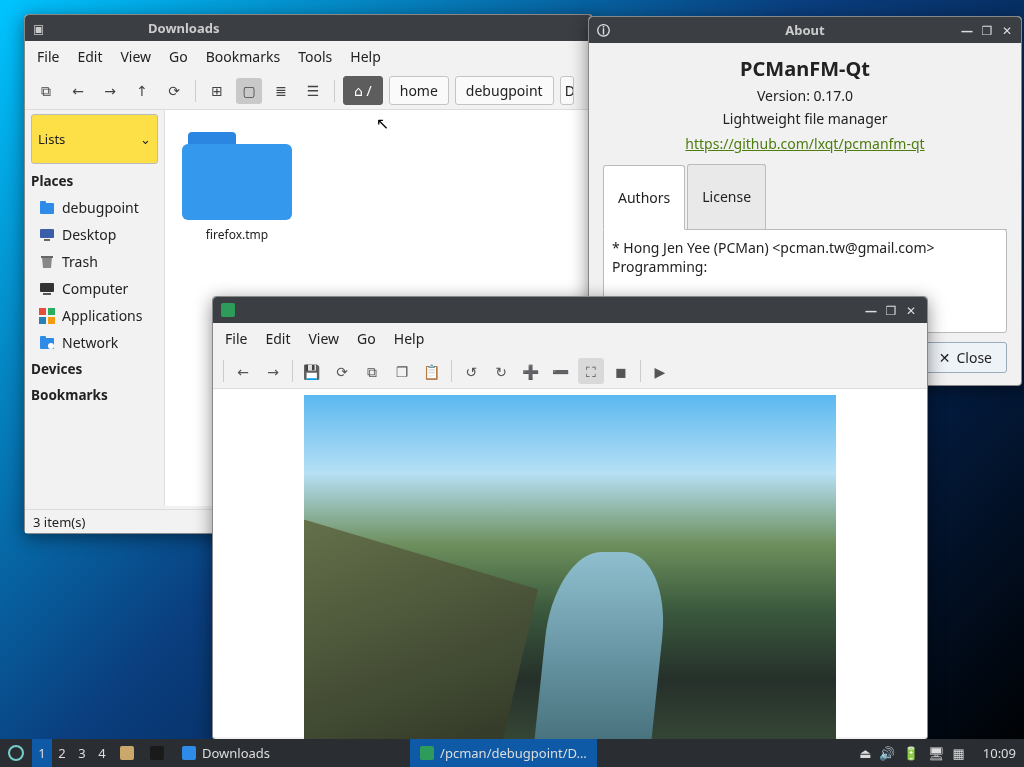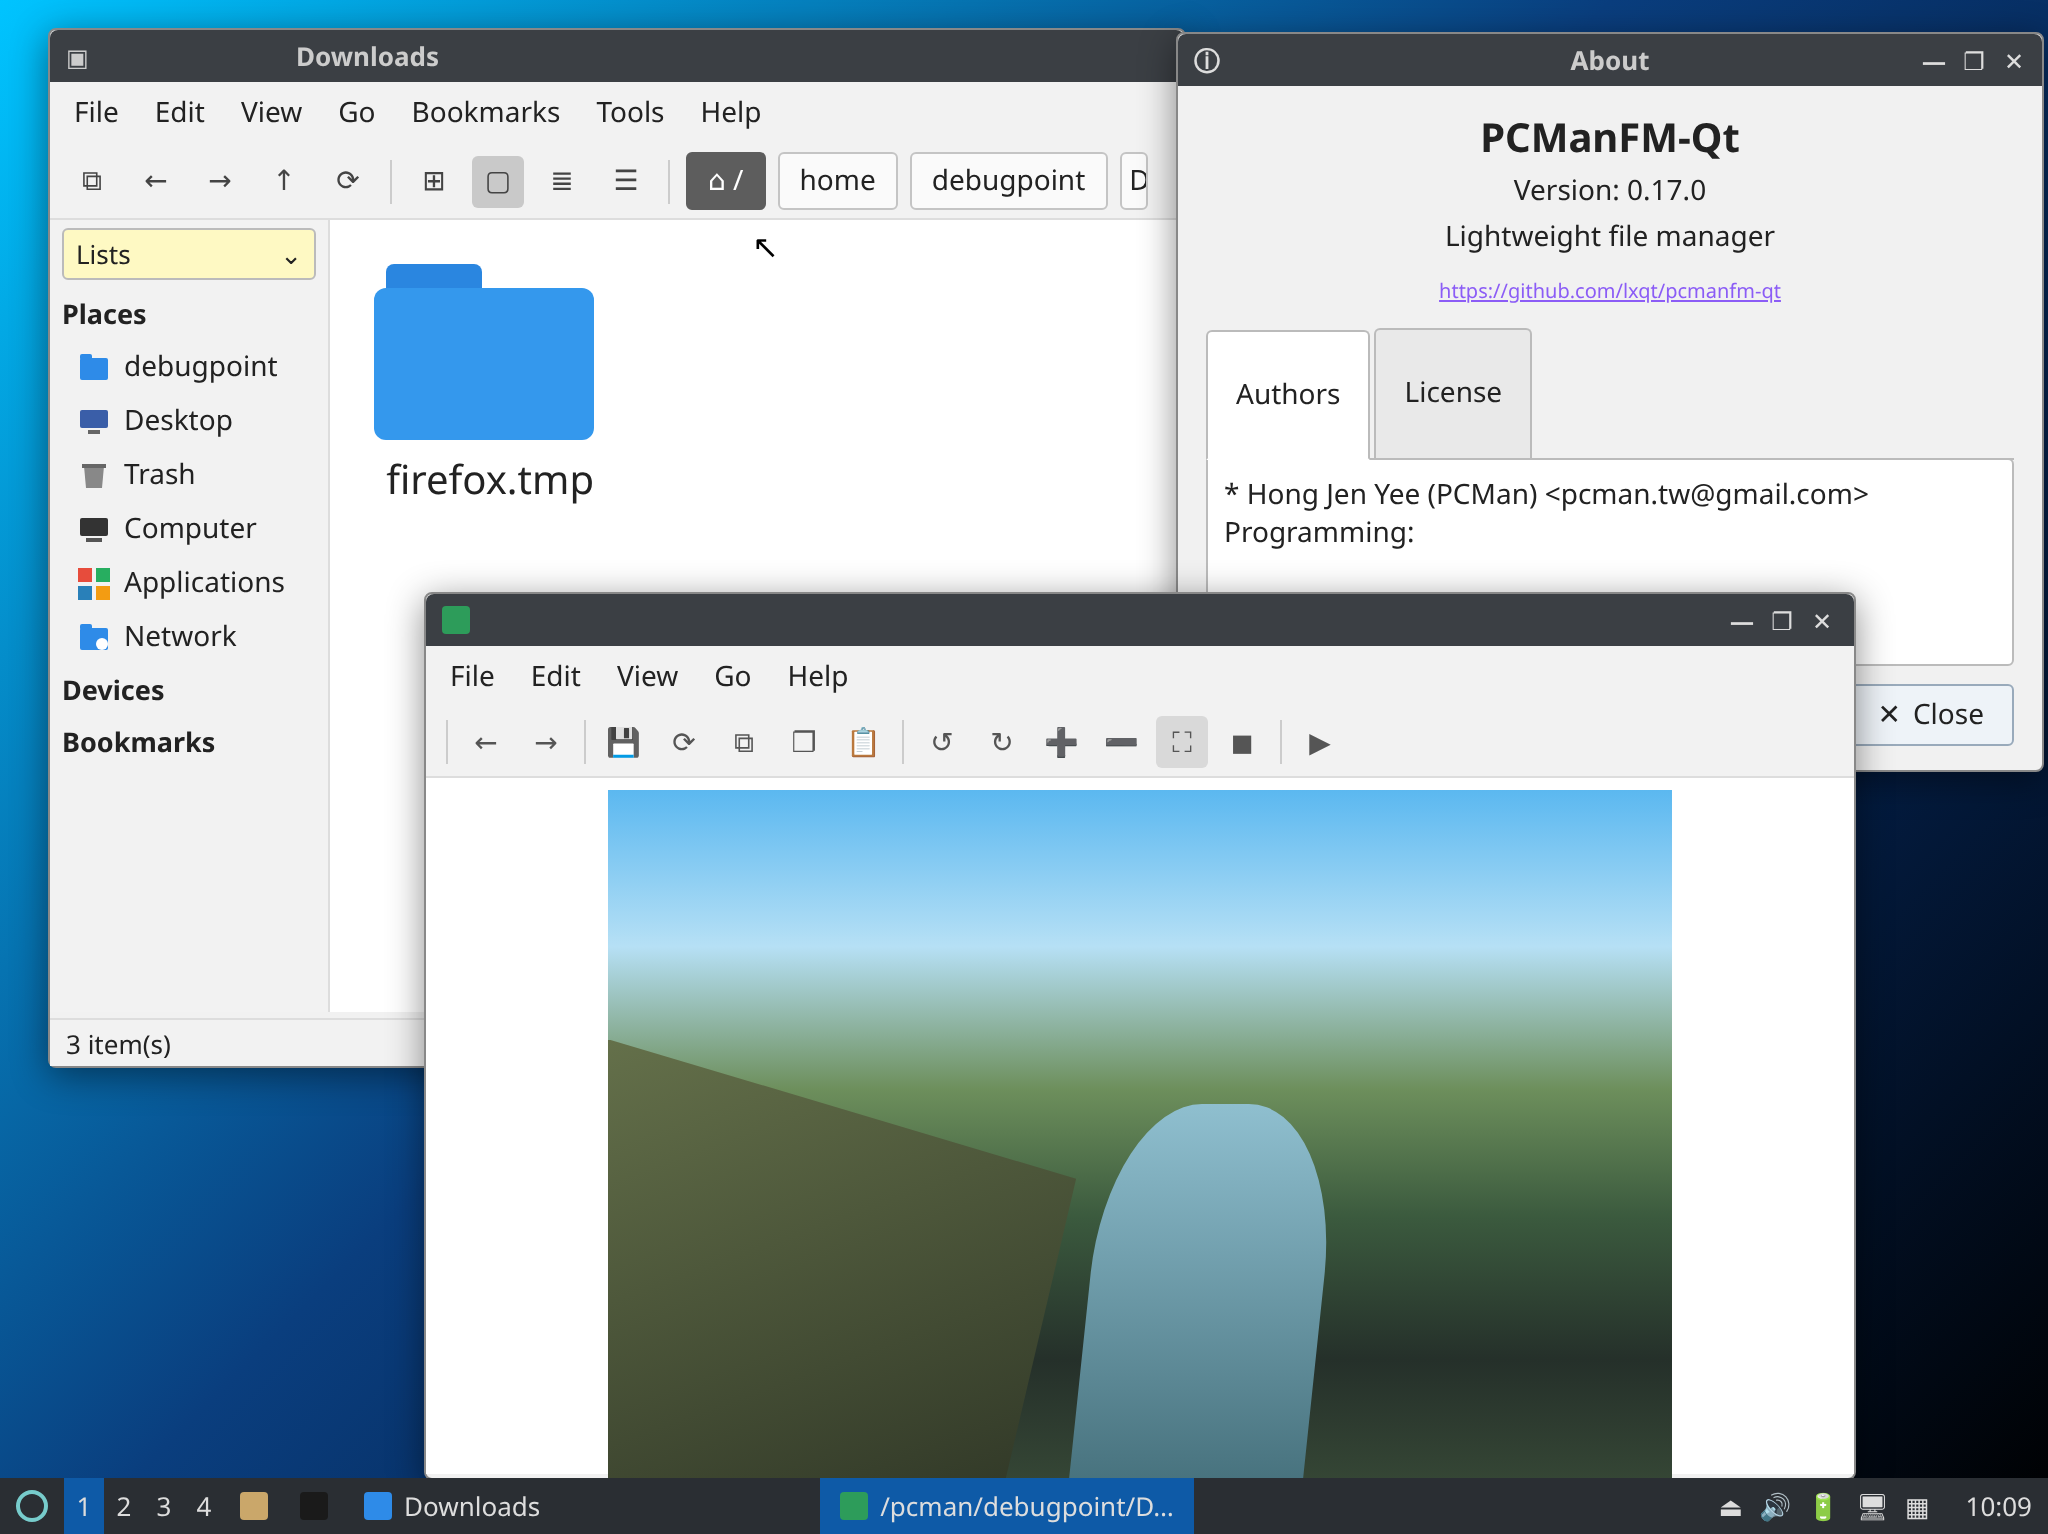--- a/index.html
+++ b/index.html
@@ -18,43 +18,43 @@
 .menubar span{cursor:pointer;}
 .toolbar { display:flex; align-items:center; gap:6px; padding:4px 8px; background:#f2f2f2; border-bottom:1px solid #ddd;}
 .tbicon{ width:26px;height:26px;display:flex;align-items:center;justify-content:center;color:#444;font-size:14px;cursor:pointer;border-radius:3px;}
 .tbicon.active{background:#c9c9c9;}
 .sep{width:1px;height:22px;background:#ccc;margin:0 2px;}
 .crumb{border:1px solid #c4c4c4;border-radius:3px;padding:4px 10px;font-size:14px;background:#fafafa;cursor:pointer;}
 .crumb.first{background:#5d5d5d;color:#fff;border-color:#5d5d5d;}
 
 .fm{left:24px;top:14px;width:569px;height:520px;}
 .sidepanel{width:140px;border-right:1px solid #ddd;background:#f2f2f2;font-size:14px;padding-bottom:8px;}
-.combo{margin:4px 6px;border:1px solid #bbb;background:#fef9c3;border-radius:3px;padding:3px 6px;font-size:13px;display:flex;align-items:center;justify-content:space-between;cursor:pointer;}
+.combo{margin:4px 6px;border:1px solid #bbb;background:#fde047;border-radius:3px;padding:15px 6px;font-size:13px;display:flex;align-items:center;justify-content:space-between;cursor:pointer;}
 .shead{font-weight:bold;padding:4px 6px;font-size:13.5px;}
 .sitem{display:flex;align-items:center;gap:7px;padding:4px 8px 4px 14px;cursor:pointer;}
 .sitem svg,.sitem .sicn{width:16px;height:16px;flex:none;}
 .iconview{flex:1;background:#fff;padding:16px 12px;display:flex;gap:28px;align-items:flex-start;}
-.item{display:flex;flex-direction:column;align-items:flex-end;gap:8px;width:120px;font-size:20px;cursor:pointer;}
+.item{display:flex;flex-direction:column;align-items:center;gap:8px;width:120px;font-size:12px;cursor:pointer;}
 .folder-ic{width:110px;height:92px;position:relative;}
 .folder-ic .tab{position:absolute;top:6px;left:6px;width:48px;height:14px;background:#2a86e0;border-radius:4px 4px 0 0;}
 .folder-ic .body{position:absolute;top:18px;left:0;width:110px;height:76px;background:#3498ed;border-radius:6px;}
 .thumb{width:120px;height:84px;border-radius:2px;overflow:hidden;}
 .thumb.fjord{background:linear-gradient(180deg,#68c5ff 0%,#9ed9ff 35%,#2a5e3e 55%,#486f50 75%,#2b3a34 100%);}
 .thumb.surf{background:radial-gradient(circle at 40% 30%,#dff6f8 0%,#a4e1dd 30%,#4db4ad 60%,#2b7f7a 100%);position:relative;}
 .thumb.surf::after{content:"";position:absolute;top:18px;left:42px;width:18px;height:28px;background:#b02020;border-radius:50% 50% 40% 40%;transform:rotate(20deg);}
 .statusbar{position:absolute;bottom:0;left:0;right:0;height:24px;border-top:1px solid #ddd;background:#f2f2f2;padding:3px 8px;font-size:13px;}
 
 .about{left:588px;top:16px;width:434px;height:370px;}
 .about .titlebar{justify-content:center;}
 .about .info-ic{position:absolute;left:8px;color:#ddd;}
 .about-body{padding:12px 14px;text-align:center;}
 .about-body h2{font-size:20px;margin-bottom:4px;}
 .about-body .ver{font-size:14px;margin-bottom:4px;}
 .about-body .desc{font-size:14px;margin-bottom:4px;}
-.about-body a{color:#8b5cf6;text-decoration:underline;font-size:10px;}
+.about-body a{color:#4d7c0f;text-decoration:underline;font-size:14px;}
 .tabrow{display:flex;margin-top:10px;border-bottom:1px solid #bbb;}
 .tab-b{padding:22px 14px;font-size:14px;border:1px solid #bbb;border-bottom:none;background:#e9e9e9;cursor:pointer;margin-right:2px;border-radius:3px 3px 0 0;}
 .tab-b.active{background:#fff;border-bottom:1px solid #fff;position:relative;top:1px;}
 .textbox{border:1px solid #bbb;background:#fff;padding:8px;font-size:14px;text-align:left;height:104px;margin-top:-1px;border-radius:0 3px 3px 3px;}
 .closebtn{position:absolute;right:14px;bottom:12px;border:1px solid #9ab;background:#eef3f8;padding:5px 14px;font-size:14px;cursor:pointer;border-radius:3px;display:flex;align-items:center;gap:6px;}
 
 .iv{left:212px;top:296px;width:716px;height:444px;}
 .iv .titlebar{color:#eee;}
 .iv-toolbar{display:flex;align-items:center;gap:4px;padding:4px 8px;background:#f2f2f2;border-bottom:1px solid #ddd;}
 .iv-ic{width:26px;height:26px;display:flex;align-items:center;justify-content:center;color:#555;font-size:14px;cursor:pointer;border-radius:3px;}

